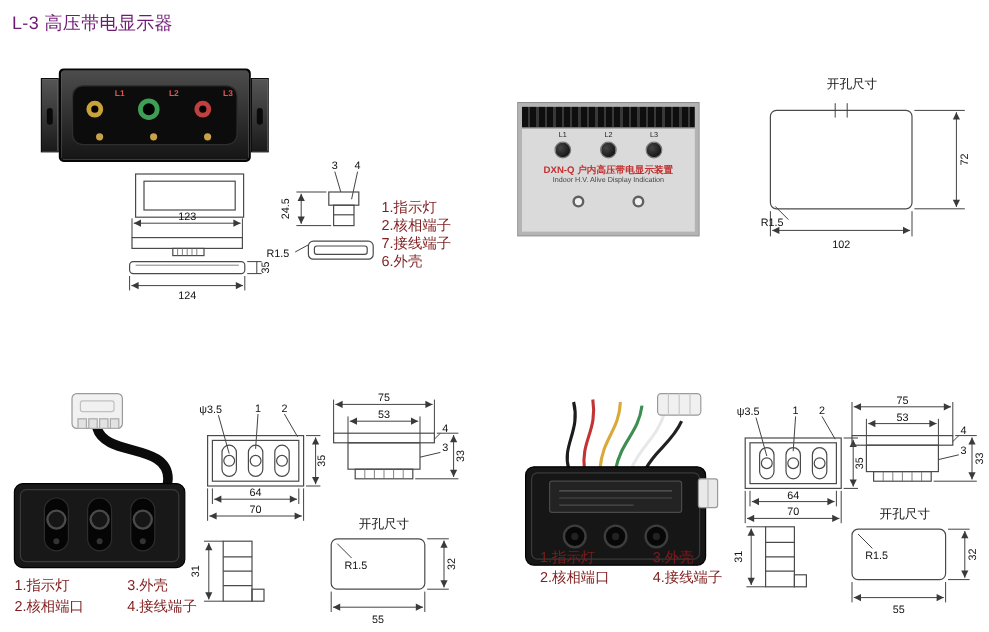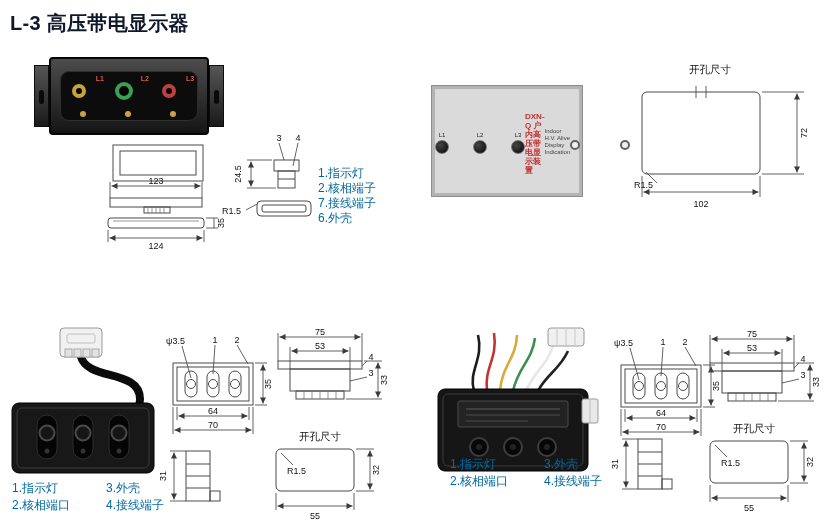--- a/index.html
+++ b/index.html
@@ -1,22 +1,22 @@
 <!DOCTYPE html>
 <html><head>
 <meta charset="utf-8">
 <style>
   *{margin:0;padding:0;box-sizing:border-box}
   html,body{background:#fff}
   body{font-family:"Liberation Sans","DejaVu Sans",sans-serif;color:#111}
   .page{position:relative;width:824px;height:527px;background:#fff;overflow:hidden}
   .sec{position:absolute}
   .abs{position:absolute}
-  .sec-title{position:absolute;font-size:20px;font-weight:bold;color:#0f172a;white-space:nowrap;letter-spacing:.3px}
-  .legend{position:absolute;font-size:12px;line-height:15px;color:#0369a1;white-space:nowrap}
+  .sec-title{position:absolute;font-size:15px;font-weight:normal;color:#701a75;white-space:nowrap;letter-spacing:.3px}
+  .legend{position:absolute;font-size:12px;line-height:15px;color:#7f1d1d;white-space:nowrap}
   .legend.cols{display:grid;grid-template-columns:86px auto;column-gap:8px;row-gap:2px}
   .drw{position:absolute;overflow:visible}
   .drw line,.drw rect,.drw path,.drw circle{fill:none;stroke:#4a4a4a;stroke-width:1}
   .drw .dim{stroke:#3a3a3a;stroke-width:.8}
   .drw .thin{stroke:#6a6a6a;stroke-width:.7}
   .drw text{fill:#111;stroke:none;font-size:9px;font-family:"Liberation Sans","DejaVu Sans",sans-serif}
   .drw text.lbl{font-size:10.5px}
   .photo-svg{position:absolute}
 
   
@@ -27,21 +27,21 @@
   .l3-face{width:88%;height:50px;background:#0c0c0c;border:1px solid #2e2e2e;border-radius:9px;display:flex;align-items:center;justify-content:space-around}
   .l3-lamp{position:relative;width:34px;height:42px}
   .l3-lamp-label{position:absolute;top:0;right:-3px;font-size:7px;font-weight:bold;color:#e25555}
   .l3-ring{position:absolute;left:5px;top:9px;width:14px;height:14px;border-radius:50%;background:#000}
   .l3-ring.r1{border:4px solid #c9a23a}
   .l3-ring.r2{left:3px;top:7px;width:18px;height:18px;border:4px solid #3f9e55}
   .l3-ring.r3{border:4px solid #bf4040}
   .l3-dot{position:absolute;left:13px;bottom:0;width:6px;height:6px;border-radius:50%;background:#c8a24a}
 
   
-  .q16-photo{background:#dadada;border:3px solid #b4b4b4;outline:1px solid #8d8d8d;display:flex;flex-direction:row;align-items:center}
+  .q16-photo{background:#dadada;border:3px solid #b4b4b4;outline:1px solid #8d8d8d;display:flex;flex-direction:column;align-items:center}
   .q16-topbar{width:100%;height:18px;background:repeating-linear-gradient(90deg,#0e0e0e 0 5px,#383838 5px 7px);border-bottom:1px solid #666}
   .q16-lamps{display:flex;gap:24px;margin-top:3px}
   .q16-lamp{display:flex;flex-direction:column;align-items:center;gap:1px}
   .q16-lamp-label{font-size:6px;color:#222;line-height:7px}
   .q16-lamp-lens{width:14px;height:14px;border-radius:50%;border:1px solid #777;background:radial-gradient(circle at 35% 35%,#454545,#060606)}
   .q16-name{margin-top:5px;font-size:8px;font-weight:bold;color:#c23030;line-height:9px}
   .q16-name-en{font-size:6px;color:#444;line-height:7px;margin-top:2px}
   .q16-buttons{display:flex;gap:40px;margin-top:8px}
   .q16-btn{width:10px;height:10px;border-radius:50%;background:#f0f0f0;border:2px solid #606060}
 </style>

